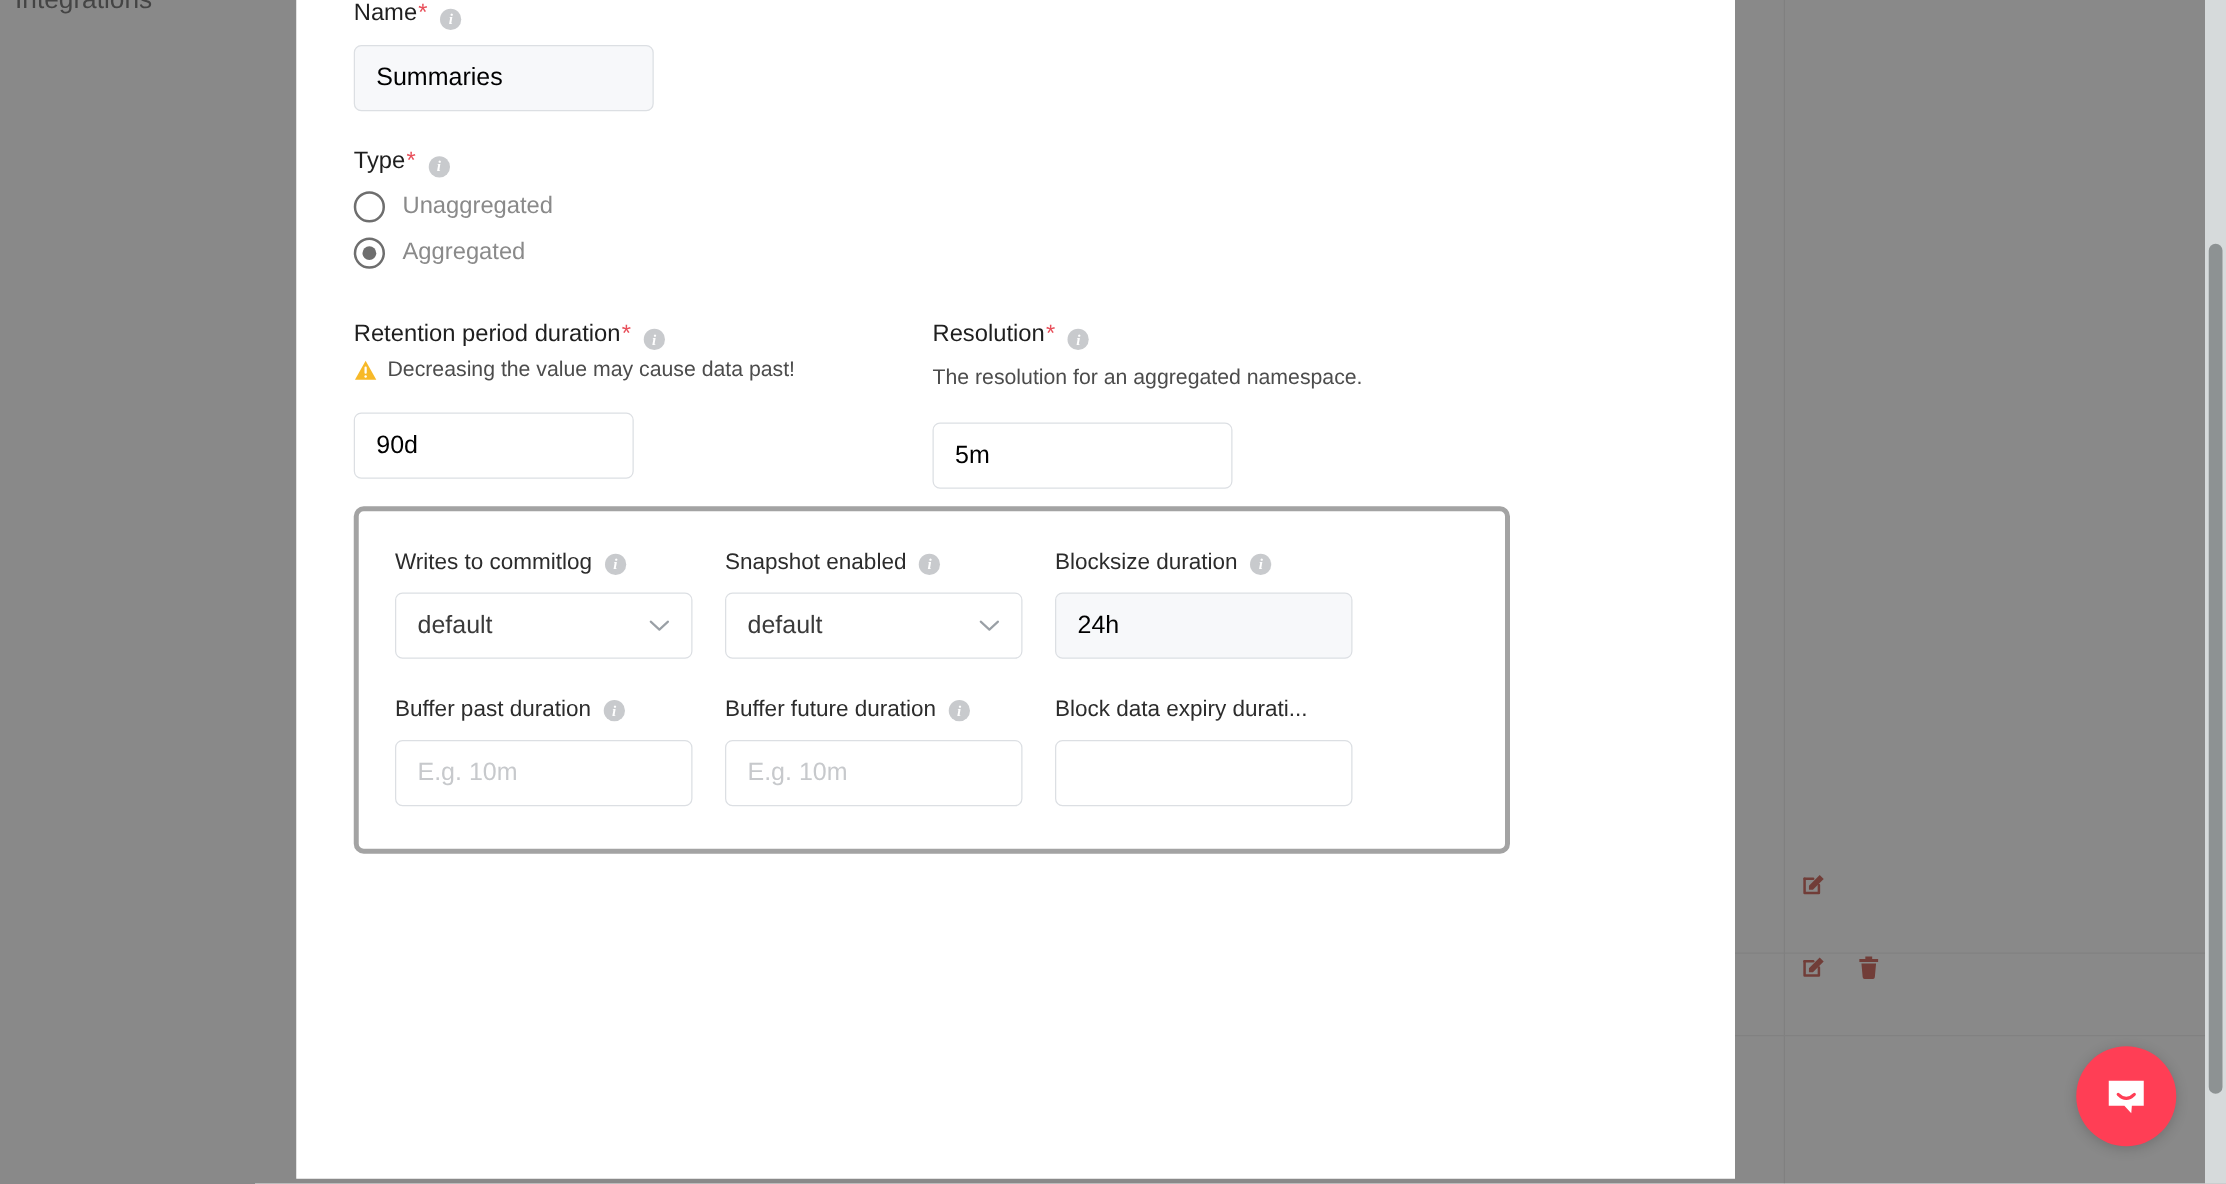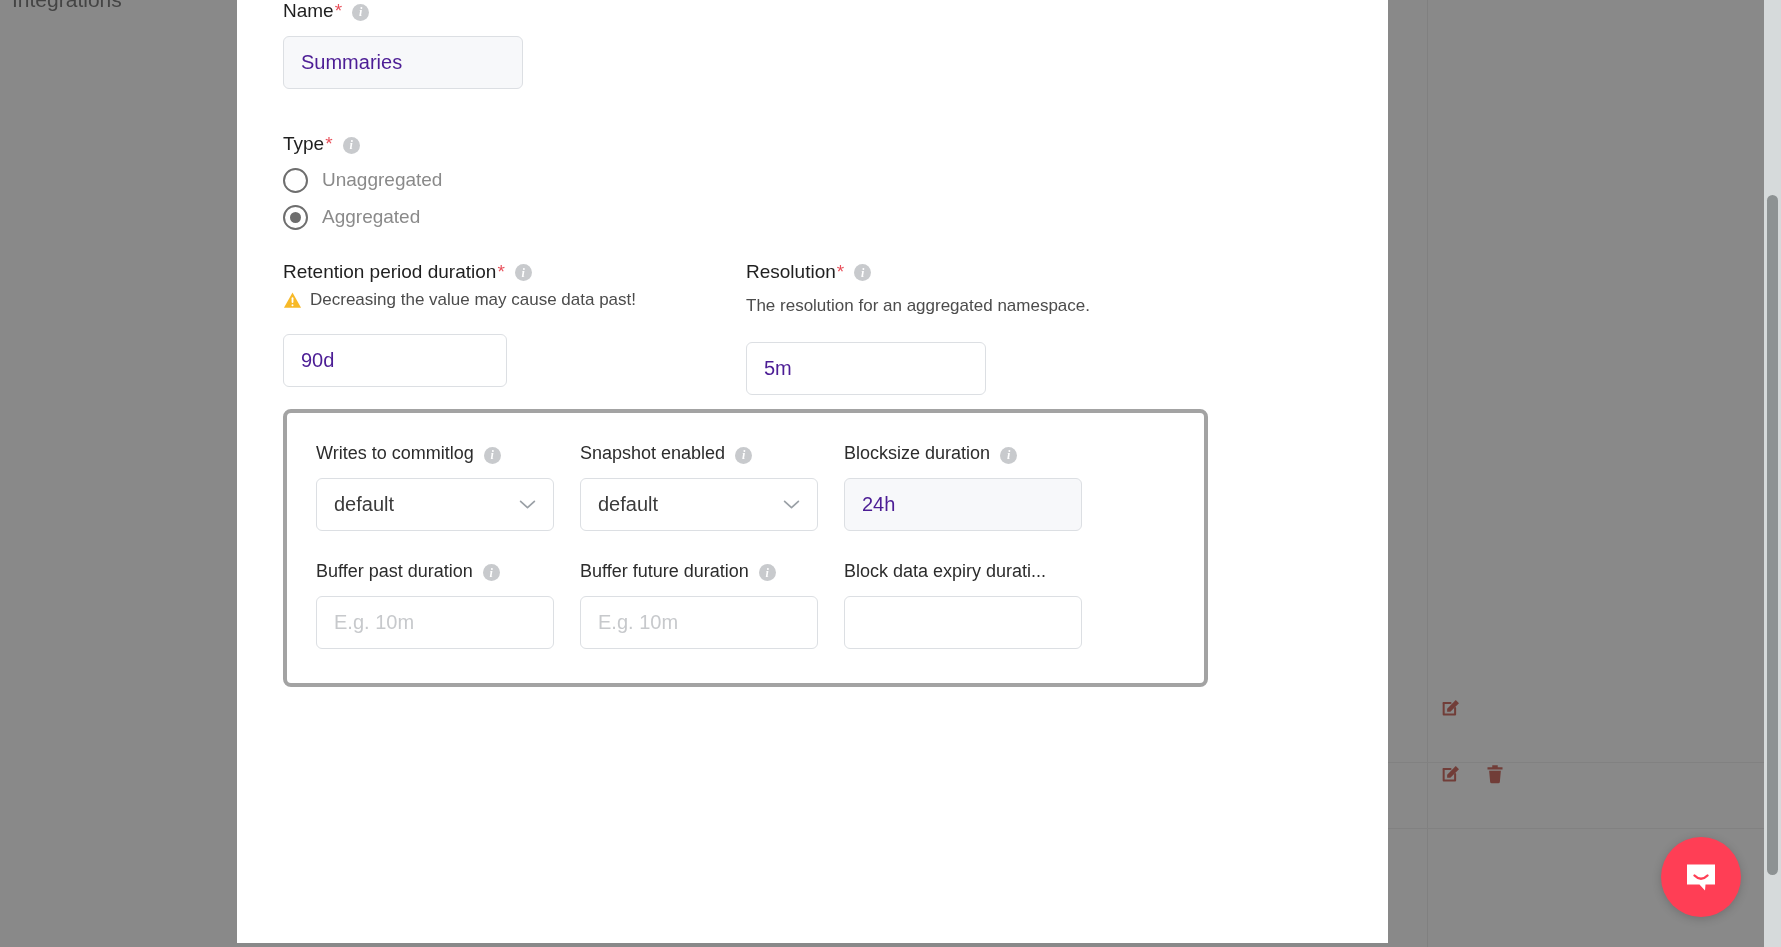--- a/index.html
+++ b/index.html
@@ -76,21 +76,21 @@
   }
   .modal-inner {
     padding: 40px 46px 0 46px;
   }
 
   
   .field-label {
     font-size: 19px;
     color: #1f1f1f;
     display: flex;
-    align-items: center;
+    align-items: flex-end;
     gap: 0;
     line-height: 1.2;
   }
   .req-star {
     color: #e8505b;
     font-size: 19px;
     margin-left: 1px;
   }
   .info-icon {
     width: 17px;
@@ -131,21 +131,21 @@
     flex: 0 0 auto;
   }
   .warn-tri svg { display: block; }
 
   .text-input {
     height: 53px;
     border: 1px solid #dcdfe3;
     border-radius: 6px;
     background: #ffffff;
     font-size: 20px;
-    color: #4c1d95;
+    color: #000000;
     padding: 0 17px;
     width: 100%;
     font-family: "Liberation Sans", sans-serif;
     outline: none;
   }
   .text-input.readonly {
     background: #f7f8fa;
   }
   .text-input::placeholder { color: #c7c9cc; }
 
@@ -166,21 +166,21 @@
     width: 17px;
     height: 11px;
     color: #9aa0a6;
   }
   .chev svg { display: block; width: 100%; height: 100%; }
 
   
   .name-block { margin-top: 0; }
   .name-input-wrap { width: 240px; margin-top: 13px; }
 
-  .type-block { margin-top: 44px; }
+  .type-block { margin-top: 29px; }
   .radio-row {
     display: flex;
     align-items: center;
     gap: 14px;
     margin-top: 12px;
   }
   .radio {
     width: 25px;
     height: 25px;
     border-radius: 50%;
@@ -198,21 +198,21 @@
     border-radius: 50%;
     background: #6e6e6e;
   }
   .radio-label {
     font-size: 19px;
     color: #8a8a8a;
   }
 
   .two-col {
     display: flex;
-    margin-top: 31px;
+    margin-top: 42px;
   }
   .col-left { width: 463px; flex: 0 0 auto; }
   .col-right { flex: 1; }
   .retention-input-wrap { width: 224px; margin-top: 24px; }
   .resolution-input-wrap { width: 240px; margin-top: 24px; }
 
   .advanced-title {
     font-size: 21px;
     color: #1f1f1f;
     margin-top: 57px;

